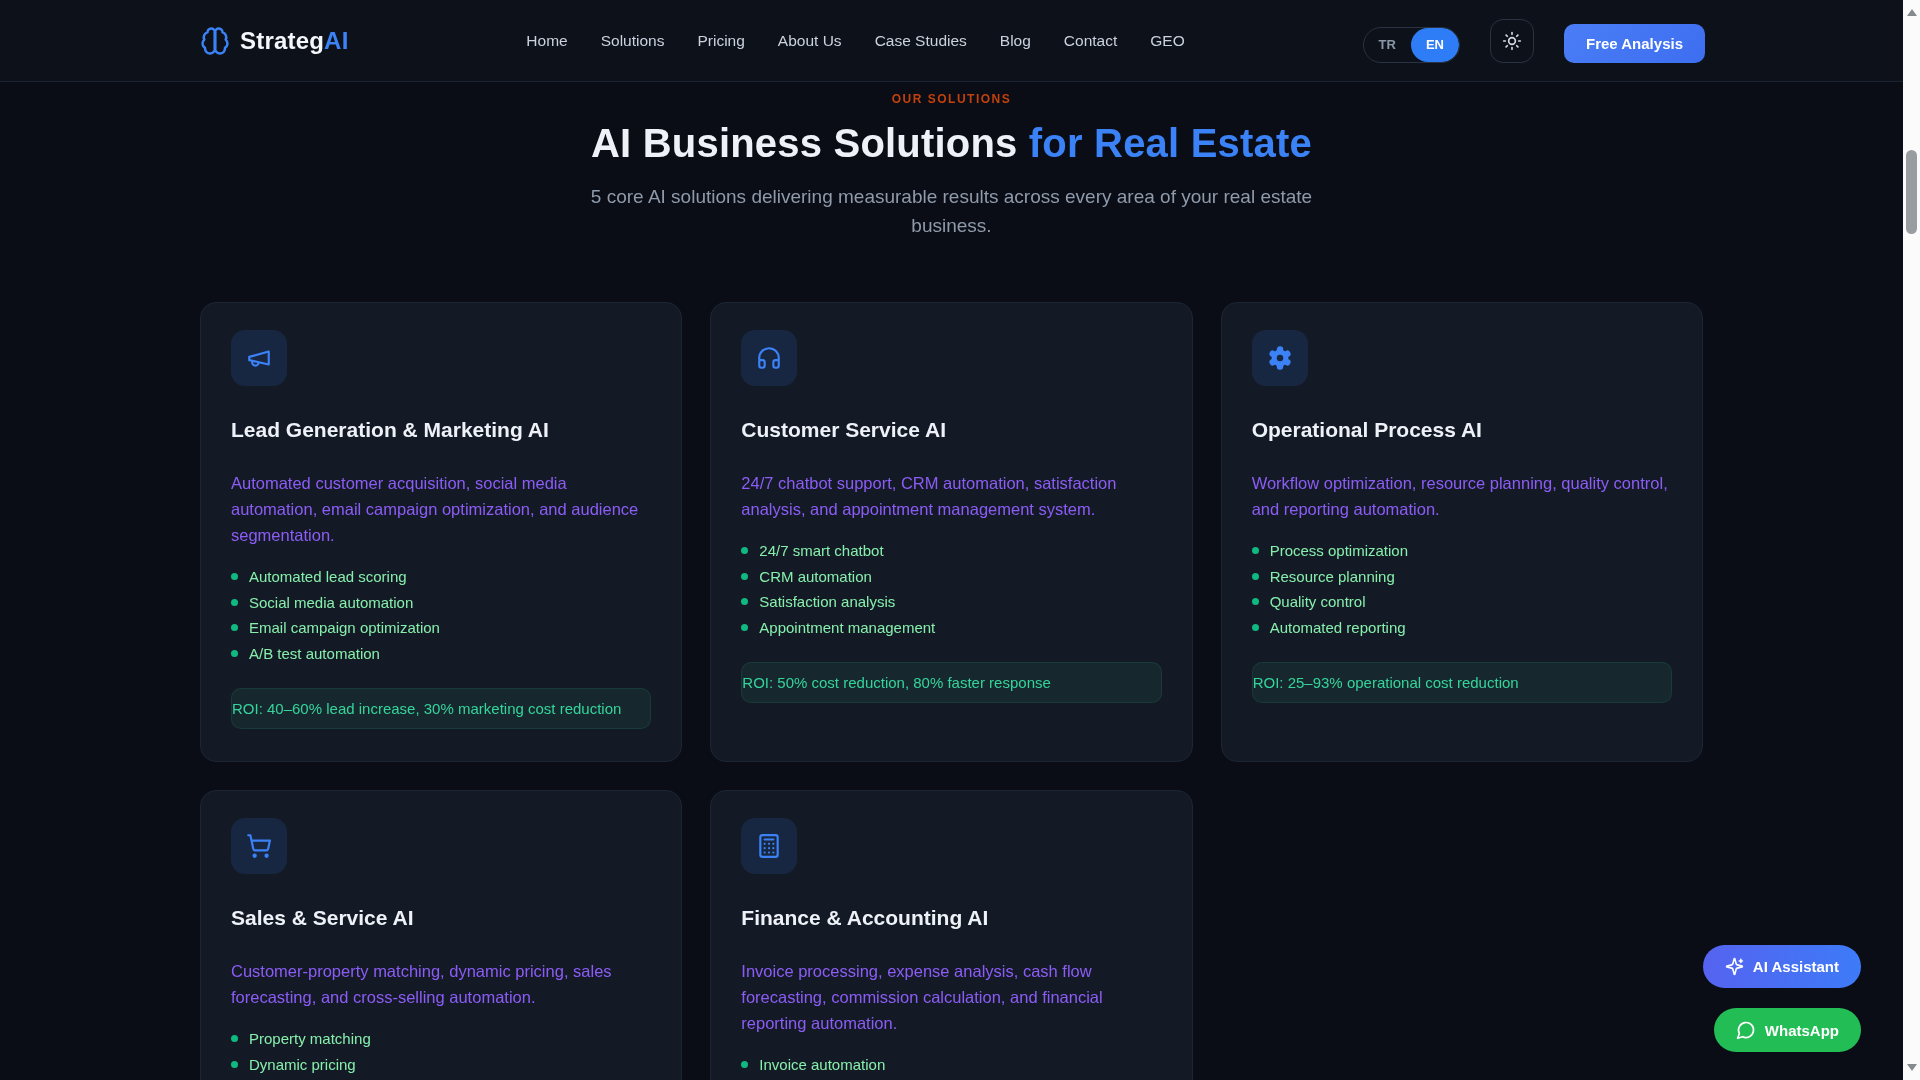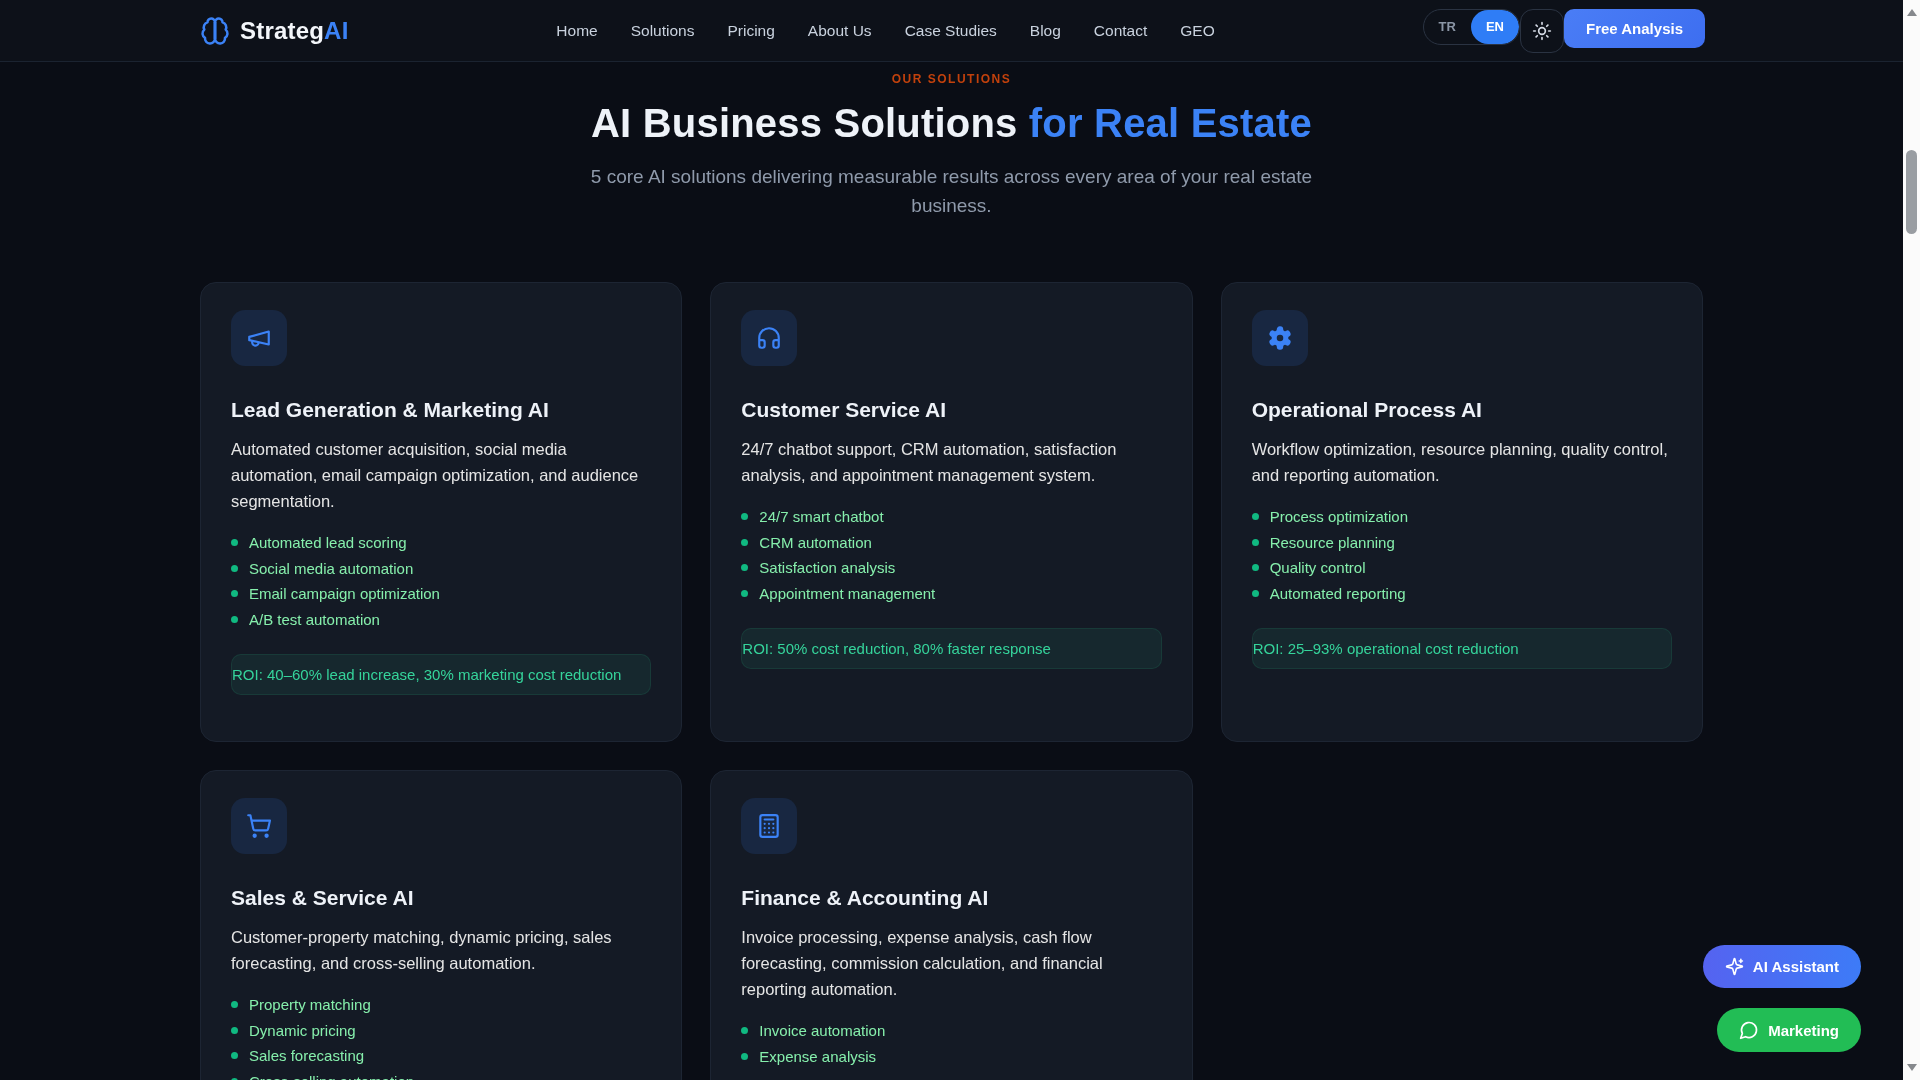--- a/index.html
+++ b/index.html
@@ -7,32 +7,32 @@
   body {
     background:#0a0d15;
     font-family:"Liberation Sans", sans-serif;
     color:#e8edf4;
     position:relative;
   }
   .page { margin-right:17px; }
 
   
   header {
-    height:62px;
+    height:82px;
     background:#0d1119;
     border-bottom:1px solid #1b2330;
     display:flex; align-items:center; justify-content:space-between;
     padding:0 198px 0 200px;
   }
   .brand { display:flex; align-items:center; gap:10px; cursor:pointer; }
   .brand-name { font-size:24px; font-weight:700; letter-spacing:.2px; color:#f3f6fa; }
   .brand-name .accent { color:#3b82f6; }
   nav.main-nav { display:flex; align-items:center; gap:33px; }
   .nav-link { font-size:15.5px; color:#c9d2de; text-decoration:none; cursor:pointer; }
-  .header-right { display:flex; align-items:flex-start; }
+  .header-right { display:flex; align-items:flex-end; gap:30px; }
   .lang-toggle {
     display:flex; align-items:center;
     border:1px solid #2a3342; border-radius:999px;
     background:#0d1119; overflow:hidden; height:36px;
   }
   .lang-opt { font-size:13px; font-weight:700; padding:0 15px; height:100%;
     display:flex; align-items:center; color:#8b96a6; cursor:pointer; }
   .lang-opt.active { background:#2f7df6; color:#fff; border-radius:999px; }
   .theme-btn {
     width:44px; height:44px; border-radius:13px;
@@ -67,21 +67,21 @@
     border-radius:16px;
     padding:27px 30px;
     display:flex; flex-direction:column; align-items:flex-start;
   }
   .icon-box {
     width:56px; height:56px; border-radius:14px;
     background:#182741;
     display:flex; align-items:center; justify-content:center;
   }
   .card-title { font-size:21px; font-weight:700; color:#eef2f8; margin-top:32px; }
-  .card-desc { font-size:16.5px; line-height:26px; color:#e5e5e5; margin-top:14px; }
+  .card-desc { font-size:16.5px; line-height:26px; color:#8b5cf6; margin-top:28px; }
   ul.features { list-style:none; margin-top:16px; }
   ul.features li.feature {
     font-size:15px; color:#86efac; line-height:25.5px;
     display:flex; align-items:center;
   }
   ul.features li.feature::before {
     content:""; width:7px; height:7px; border-radius:50%;
     background:#10b981; margin-right:11px; flex:0 0 auto;
   }
   .roi {
@@ -289,21 +289,21 @@
       </svg>
     </span>
     <span>AI Assistant</span>
   </button>
   <button class="pill wa">
     <span>
       <svg width="20" height="20" viewBox="0 0 24 24" fill="none" stroke="#ffffff" stroke-width="2" stroke-linecap="round" stroke-linejoin="round">
         <path d="M7.9 20A9 9 0 1 0 4 16.1L2 22Z"></path>
       </svg>
     </span>
-    <span>Marketing</span>
+    <span>WhatsApp</span>
   </button>
 </div>
 
 <div class="scrollbar">
   <div class="sb-arrow sb-up"></div>
   <div class="sb-thumb"></div>
   <div class="sb-arrow sb-down"></div>
 </div>
 
 </body></html>

